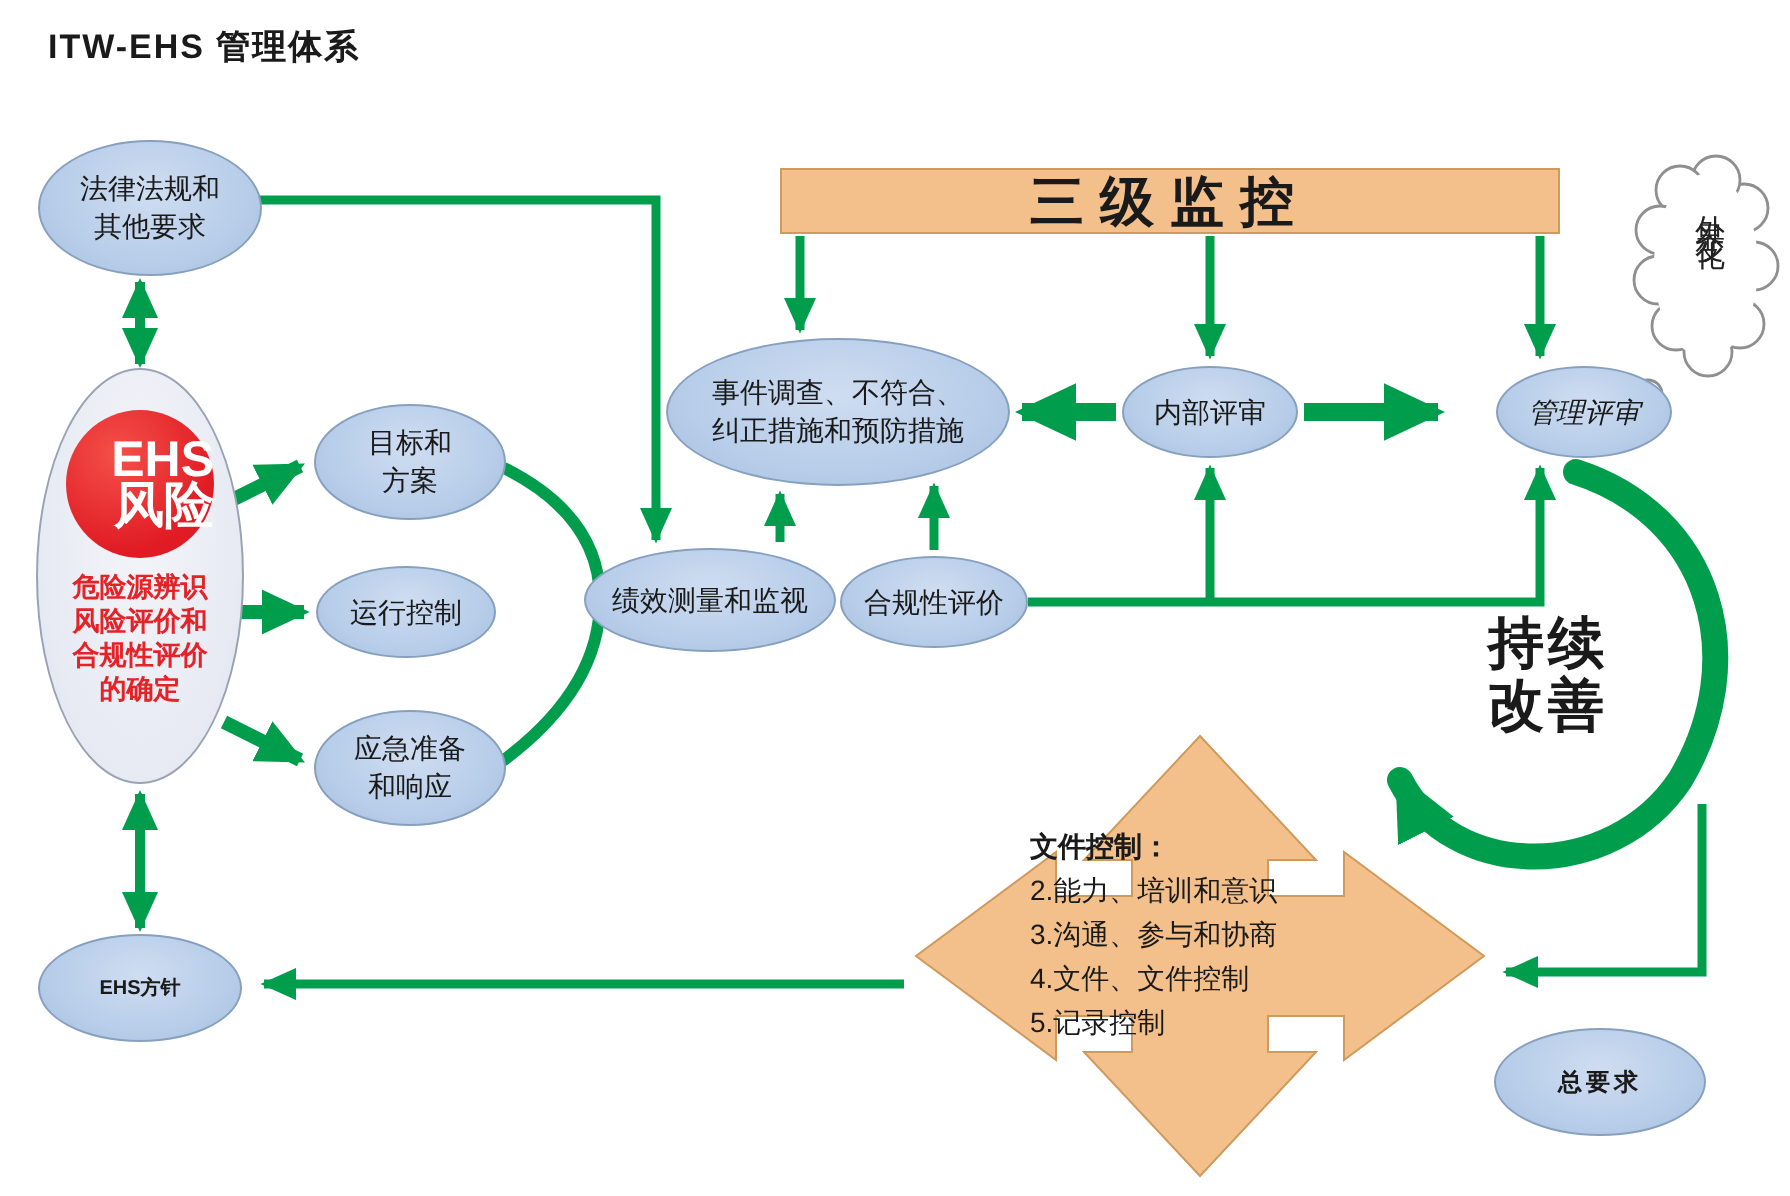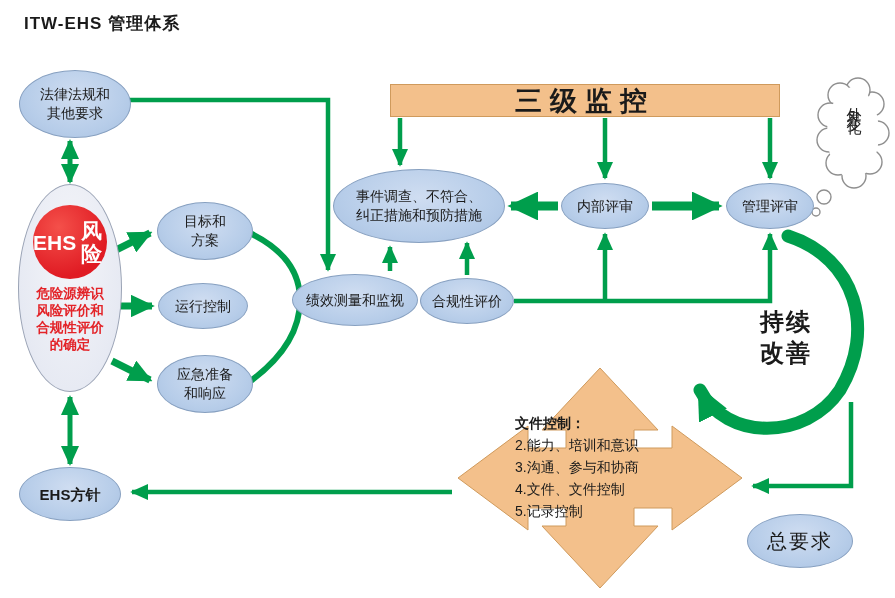--- a/index.html
+++ b/index.html
@@ -21,33 +21,33 @@
   }
   .banner{
     background:#f3c08b;border:1px solid #cf9a5c;
     font-size:27px;font-weight:bold;letter-spacing:8px;
     display:flex;align-items:center;justify-content:center;
   }
   .title{position:absolute;left:24px;top:12px;z-index:1;font-size:17px;font-weight:bold;letter-spacing:1px;}
   .badge{
     width:74px;height:74px;border-radius:50%;
     background:radial-gradient(circle at 35% 30%,#f4504a 0%,#e01b23 70%);
-    color:#fff;font-size:21px;font-weight:bold;line-height:23px;
-    display:flex;flex-direction:row;align-items:center;justify-content:center;
+    color:#fff;font-size:25px;font-weight:bold;line-height:23px;
+    display:flex;flex-direction:column;align-items:flex-end;justify-content:center;
   }
   .risk-desc{margin-top:6px;color:#e32328;font-size:13.5px;font-weight:bold;line-height:17px;}
-  .big-label{font-size:24px;font-weight:bold;line-height:31px;letter-spacing:2px;text-align:center;align-items:flex-end;}
+  .big-label{font-size:28px;font-weight:bold;line-height:31px;letter-spacing:2px;text-align:center;}
   .aux{z-index:1;position:absolute;font-size:14px;line-height:22px;text-align:left;}
   .aux .aux-title{font-weight:bold;}
   .cloud-text{
     position:absolute;z-index:1;writing-mode:vertical-rl;text-orientation:upright;
     font-size:15px;letter-spacing:4px;color:#222;
   }
-  .bold15{font-size:15px;font-weight:bold;}
-  .bold16{font-size:20px;font-weight:normal;letter-spacing:2px;}
+  .bold15{font-size:10px;font-weight:bold;}
+  .bold16{font-size:12px;font-weight:bold;letter-spacing:2px;}
 </style>
 </head>
 <body>
 
 <div id="stage">
 
   <svg id="diagram-svg" width="895" height="598" viewBox="0 0 895 598">
     <defs>
       <marker id="ah" viewBox="0 0 4 3.6" markerWidth="4" markerHeight="3.6" refX="3.6" refY="1.8" orient="auto-start-reverse">
         <path d="M0,0 L4,1.8 L0,3.6 Z" fill="#009e4c"></path>
@@ -160,21 +160,21 @@
   </div>
 
   <div class="node banner" style="left:390px;top:84px;width:390px;height:33px;">
     <span>三级监控</span>
   </div>
 
   <div class="node ellipse" style="left:561px;top:183px;width:88px;height:46px;">
     <span>内部评审</span>
   </div>
 
-  <div class="node ellipse" style="left:726px;top:183px;width:88px;height:46px;">
+  <div class="node ellipse" style="left:748px;top:183px;width:88px;height:46px;font-style:italic;">
     <span>管理评审</span>
   </div>
 
   <div class="cloud-text" style="left:844px;top:96px;height:84px;">外界变化</div>
 
   <div class="node big-label" style="left:736px;top:306px;width:76px;">
     <span>持续</span>
     <span>改善</span>
   </div>
 

